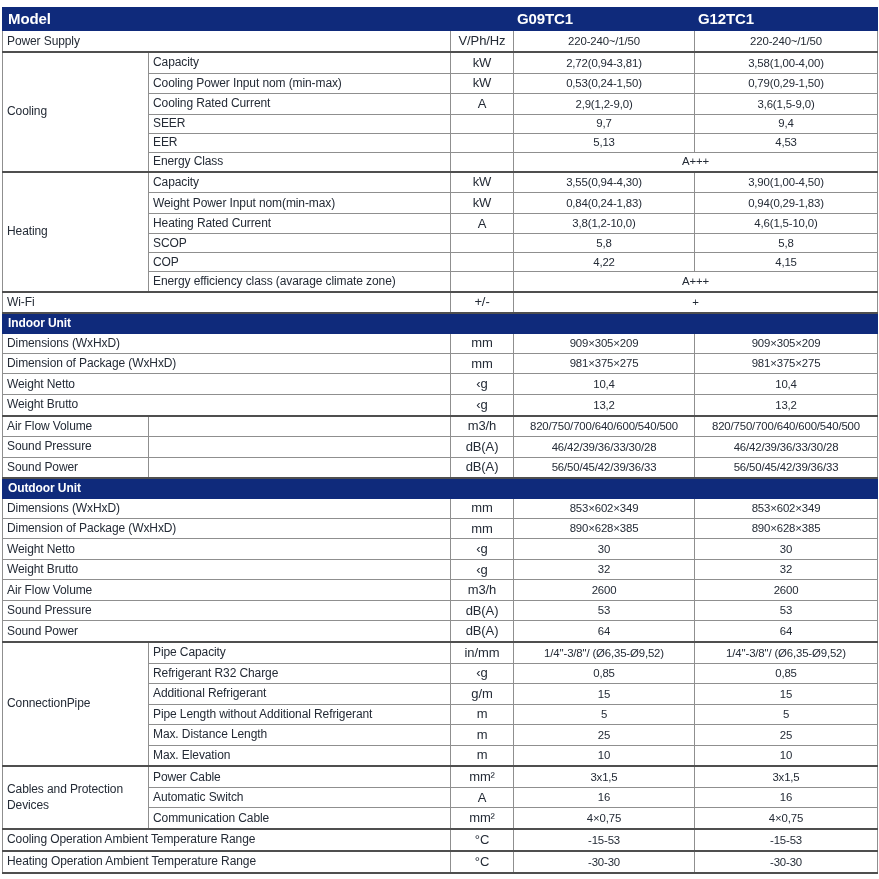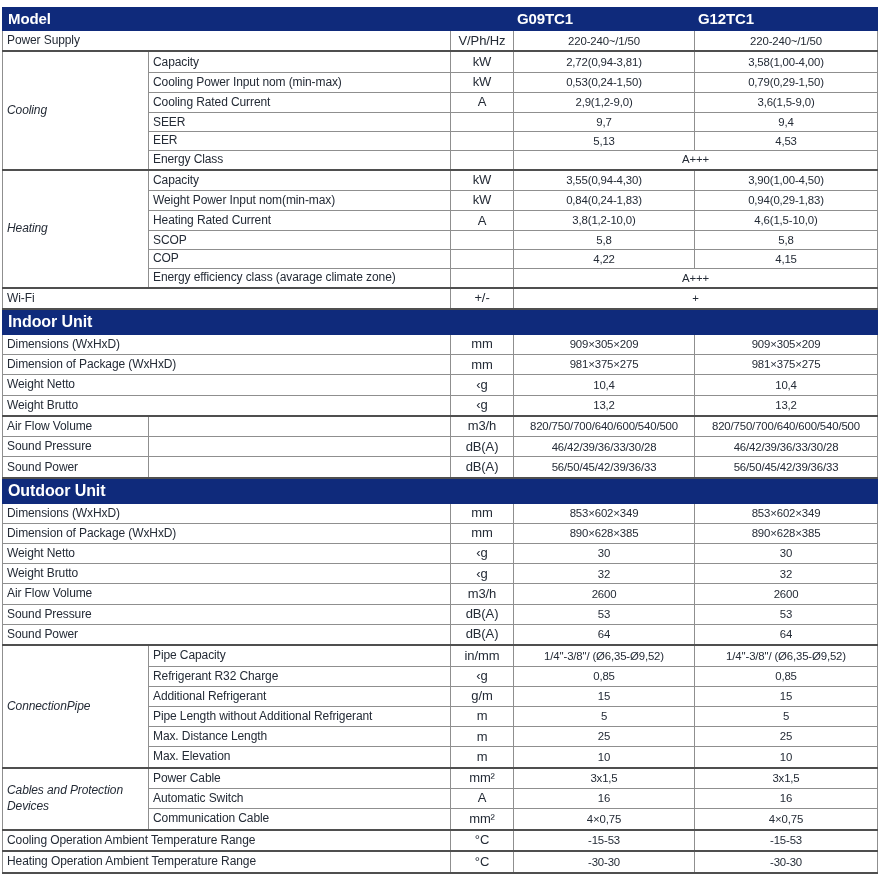--- a/index.html
+++ b/index.html
@@ -10,28 +10,28 @@
     font-size:12px;color:var(--body-text,#242b36);
     border:1px solid var(--heavy,#4f4f4f);
     border-bottom:2px solid var(--heavy,#4f4f4f);
   }
   td{
     border:1px solid var(--grid,#8f8f8f);
     padding:0 3px;overflow:hidden;white-space:nowrap;line-height:1.1;
     letter-spacing:-0.1px;
   }
   td.lbl{text-align:left;padding-left:4px;}
-  td.grp{text-align:left;padding-left:4px;white-space:normal;line-height:1.3;font-style:italic;}
+  td.grp{text-align:left;padding-left:4px;white-space:normal;line-height:1.3;}
   td.empty{}
   td.unit{text-align:center;font-size:13px;padding:0 1px;}
   td.val{text-align:center;font-size:11.4px;padding:0 1px;letter-spacing:-0.15px;}
   tr.sec td{
     background:var(--navy,#0f2a7b);color:var(--header-text,#fff);
     font-weight:700;border-color:var(--navy,#0f2a7b);
-    padding-left:5px;text-align:left;font-size:16px;
+    padding-left:5px;text-align:left;font-size:12px;
   }
   tr.head td{
     background:var(--navy,#0f2a7b);color:var(--header-text,#fff);
     font-weight:700;border-color:var(--navy,#0f2a7b);font-size:15px;
   }
   tr.head td.model-label{text-align:left;padding-left:5px;}
   tr.head td.model-col{text-align:left;border-left:1px solid #939fc2;}
   tr.heavy > td{border-top:2px solid var(--heavy,#4f4f4f);}
 </style>
 </head>

